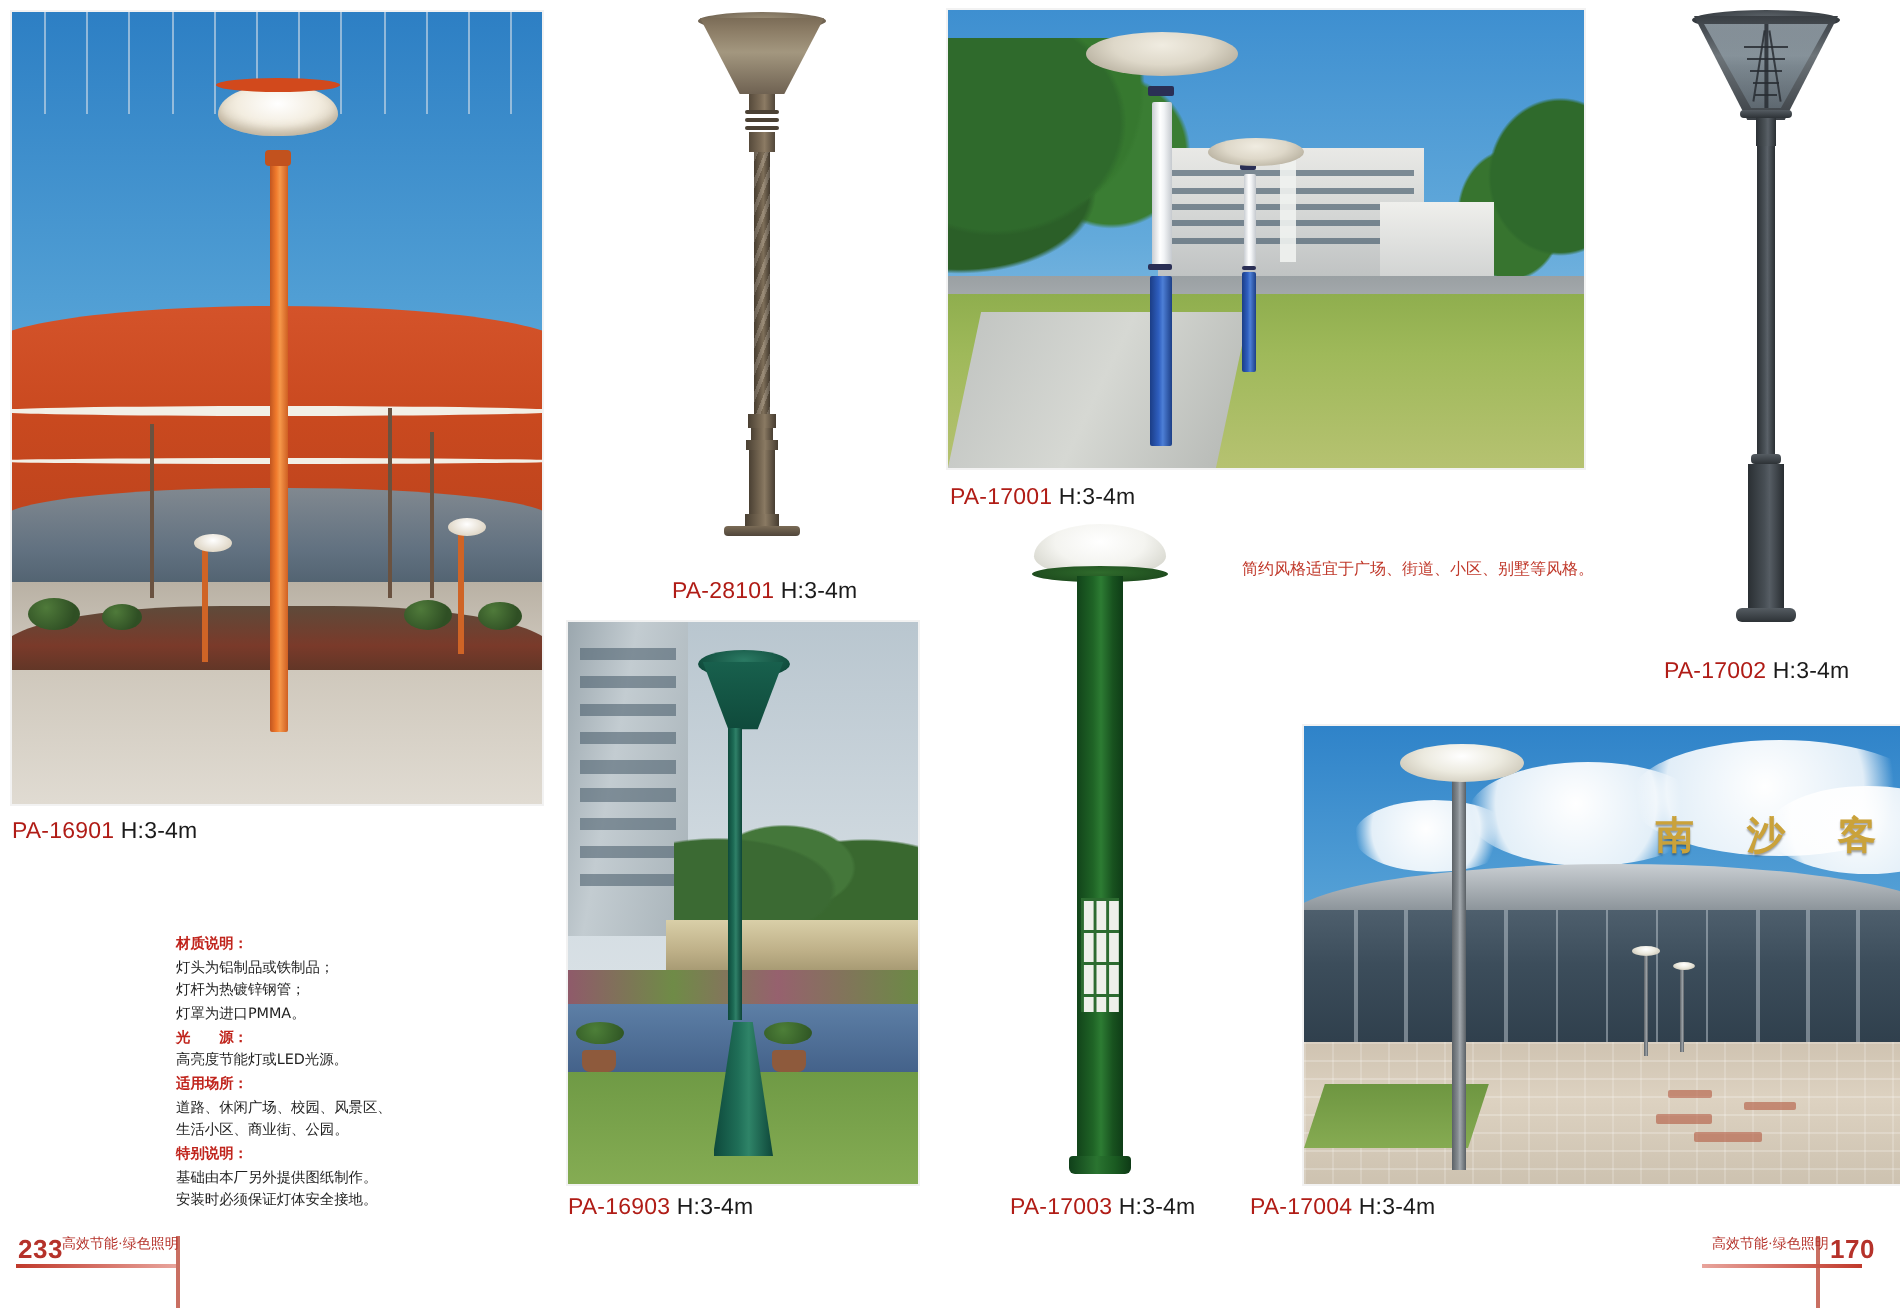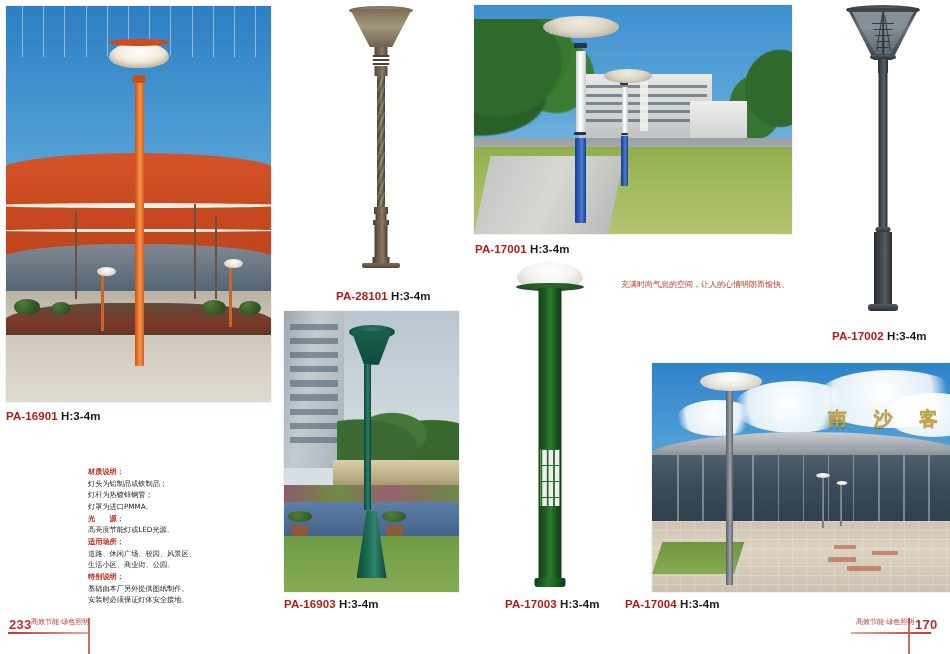--- a/index.html
+++ b/index.html
@@ -16,21 +16,21 @@
     width: 950px;
     height: 654px;
     background: #ffffff;
     overflow: hidden;
   }
   .abs { position: absolute; }
 
   
   .code-label {
     font-size: 11.5px;
-    font-weight: bold;
+    font-weight: normal;
     letter-spacing: .1px;
     white-space: nowrap;
     line-height: 1;
   }
   .code-label .code { color: #b01c16; }
   .code-label .hgt  { color: #1b1b1b; }
 
   
   .photo {
     overflow: hidden;
@@ -548,21 +548,21 @@
     <div class="l4-flange" style="top:224px; width:15px; height:5px;"></div>
     <div class="l4-basecol" style="top:229px; width:18px; height:72px;"></div>
     <div class="l4-flange" style="top:301px; width:30px; height:7px; border-radius:3px;"></div>
   </div>
   <div class="abs code-label" style="left:832px; top:331px;text-align:center;">
     <span class="code">PA-17002</span>
     <span class="hgt">H:3-4m</span>
   </div>
 
   <div class="abs intro-block" style="left:621px; top:277px;">
-    <span class="ln">充满时尚气息的空间，让人的心情明朗而愉快。</span>
+    <span class="ln">简约风格适宜于广场、街道、小区、别墅等风格。</span>
   </div>
 
   <div class="abs spec-block" style="left:88px; top:466px;">
     <span class="ln hd">材质说明：</span>
     <span class="ln">灯头为铝制品或铁制品；</span>
     <span class="ln">灯杆为热镀锌钢管；</span>
     <span class="ln">灯罩为进口PMMA。</span>
     <span class="ln hd">光　　源：</span>
     <span class="ln">高亮度节能灯或LED光源。</span>
     <span class="ln hd">适用场所：</span>

